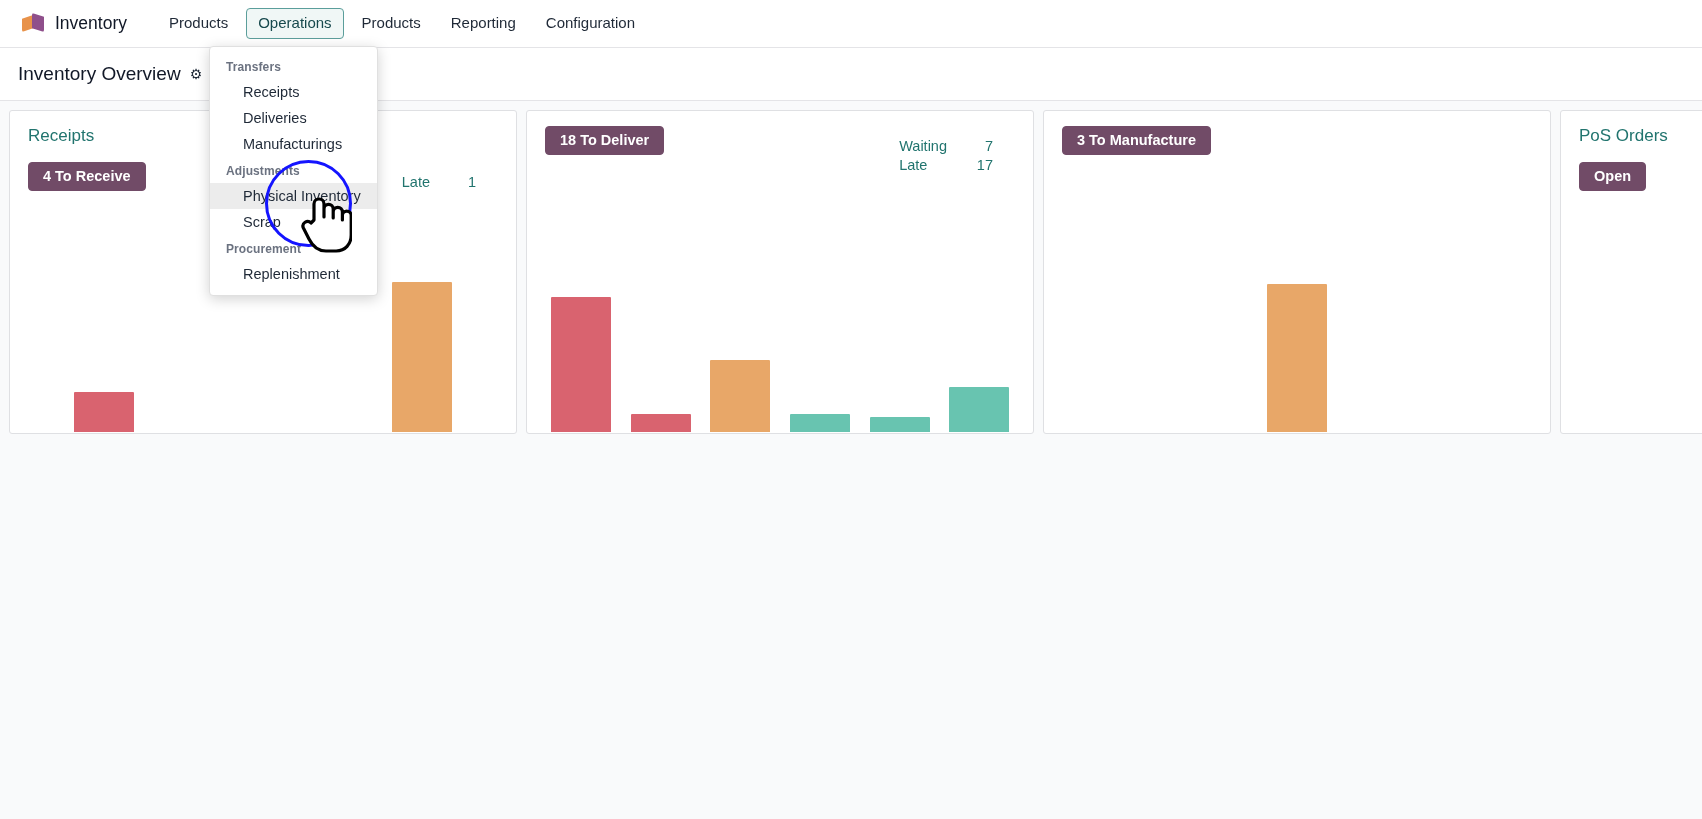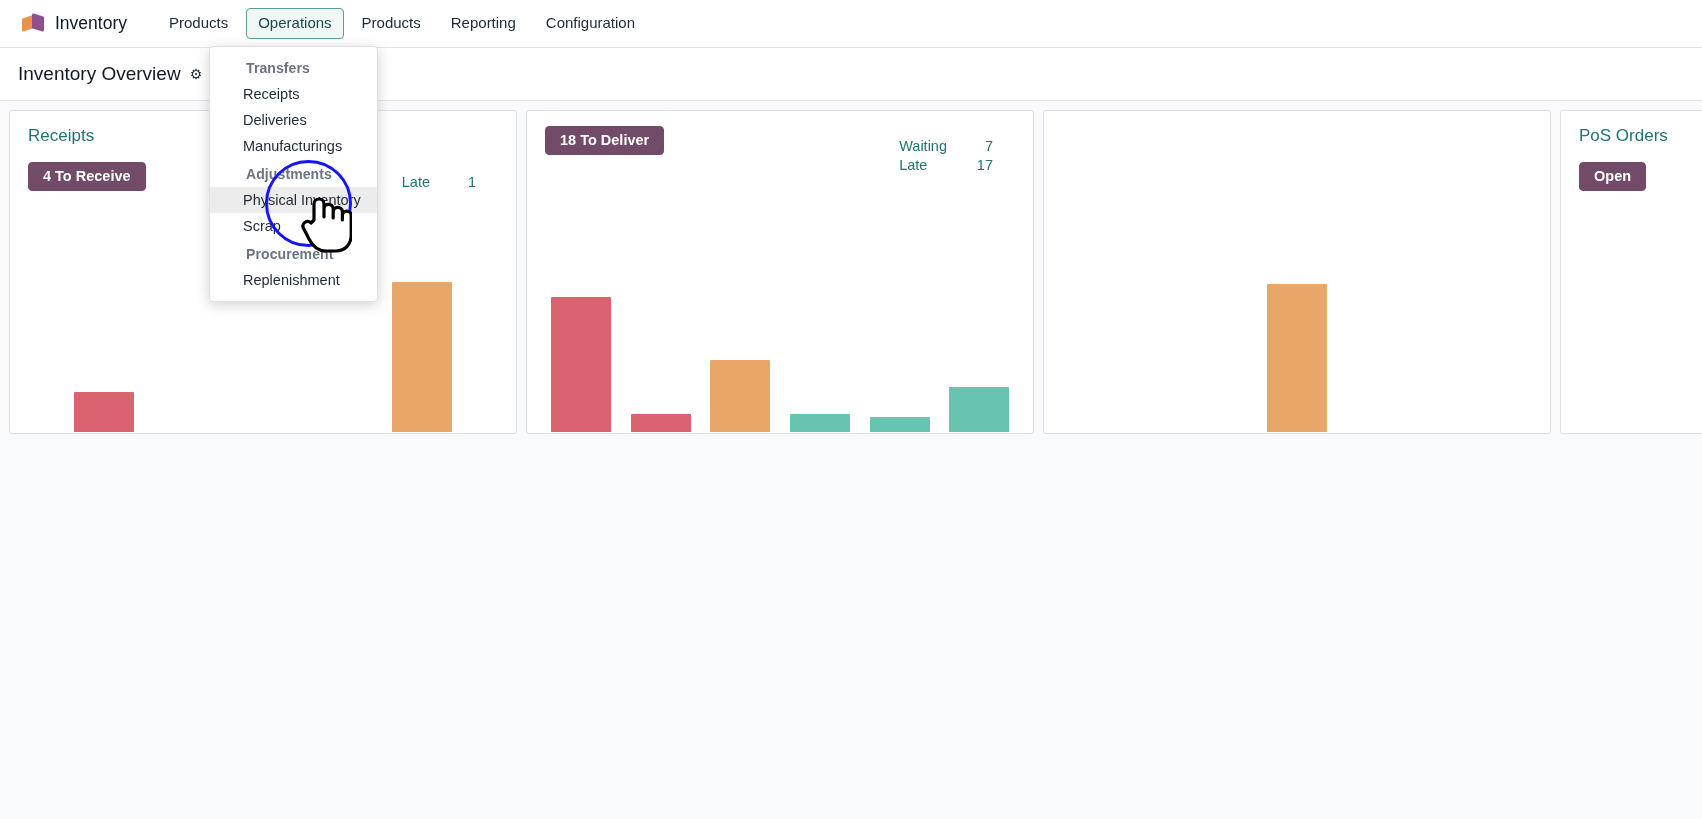--- a/index.html
+++ b/index.html
@@ -206,23 +206,23 @@
     top: 46px;
     width: 169px;
     background: #ffffff;
     border: 1px solid #e0e0e0;
     border-radius: 4px;
     box-shadow: 0 3px 14px rgba(0,0,0,0.18);
     padding: 6px 0 8px 0;
     z-index: 40;
   }
   .dd-section {
-    font-size: 14px;
+    font-size: 12px;
     color: #6b7280;
-    padding: 7px 0 5px 36px;
+    padding: 7px 0 5px 16px;
     font-weight: bold;
     letter-spacing: .1px;
   }
   .dd-item {
     font-size: 14.5px;
     color: #1f2937;
     padding: 5px 0 5px 33px;
     cursor: pointer;
     white-space: nowrap;
   }
@@ -328,20 +328,24 @@
         </div>
         <div class="slot">
           <div class="bar" style="height: 15px; background: rgb(104, 196, 176);"></div>
         </div>
         <div class="slot">
           <div class="bar" style="height: 45px; background: rgb(104, 196, 176);"></div>
         </div>
       </div>
     </div>
     <div class="kcard w3">
+      <div class="kcard-body">
+        <button class="btn-primary">3 To Manufacture</button>
+        <div class="stats"></div>
+      </div>
       <div class="chart">
         <div class="slot"></div>
         <div class="slot">
           <div class="bar" style="height: 148px; background: rgb(232, 167, 104);"></div>
         </div>
         <div class="slot"></div>
       </div>
     </div>
     <div class="kcard w4">
       <div class="kcard-title">PoS Orders</div>

